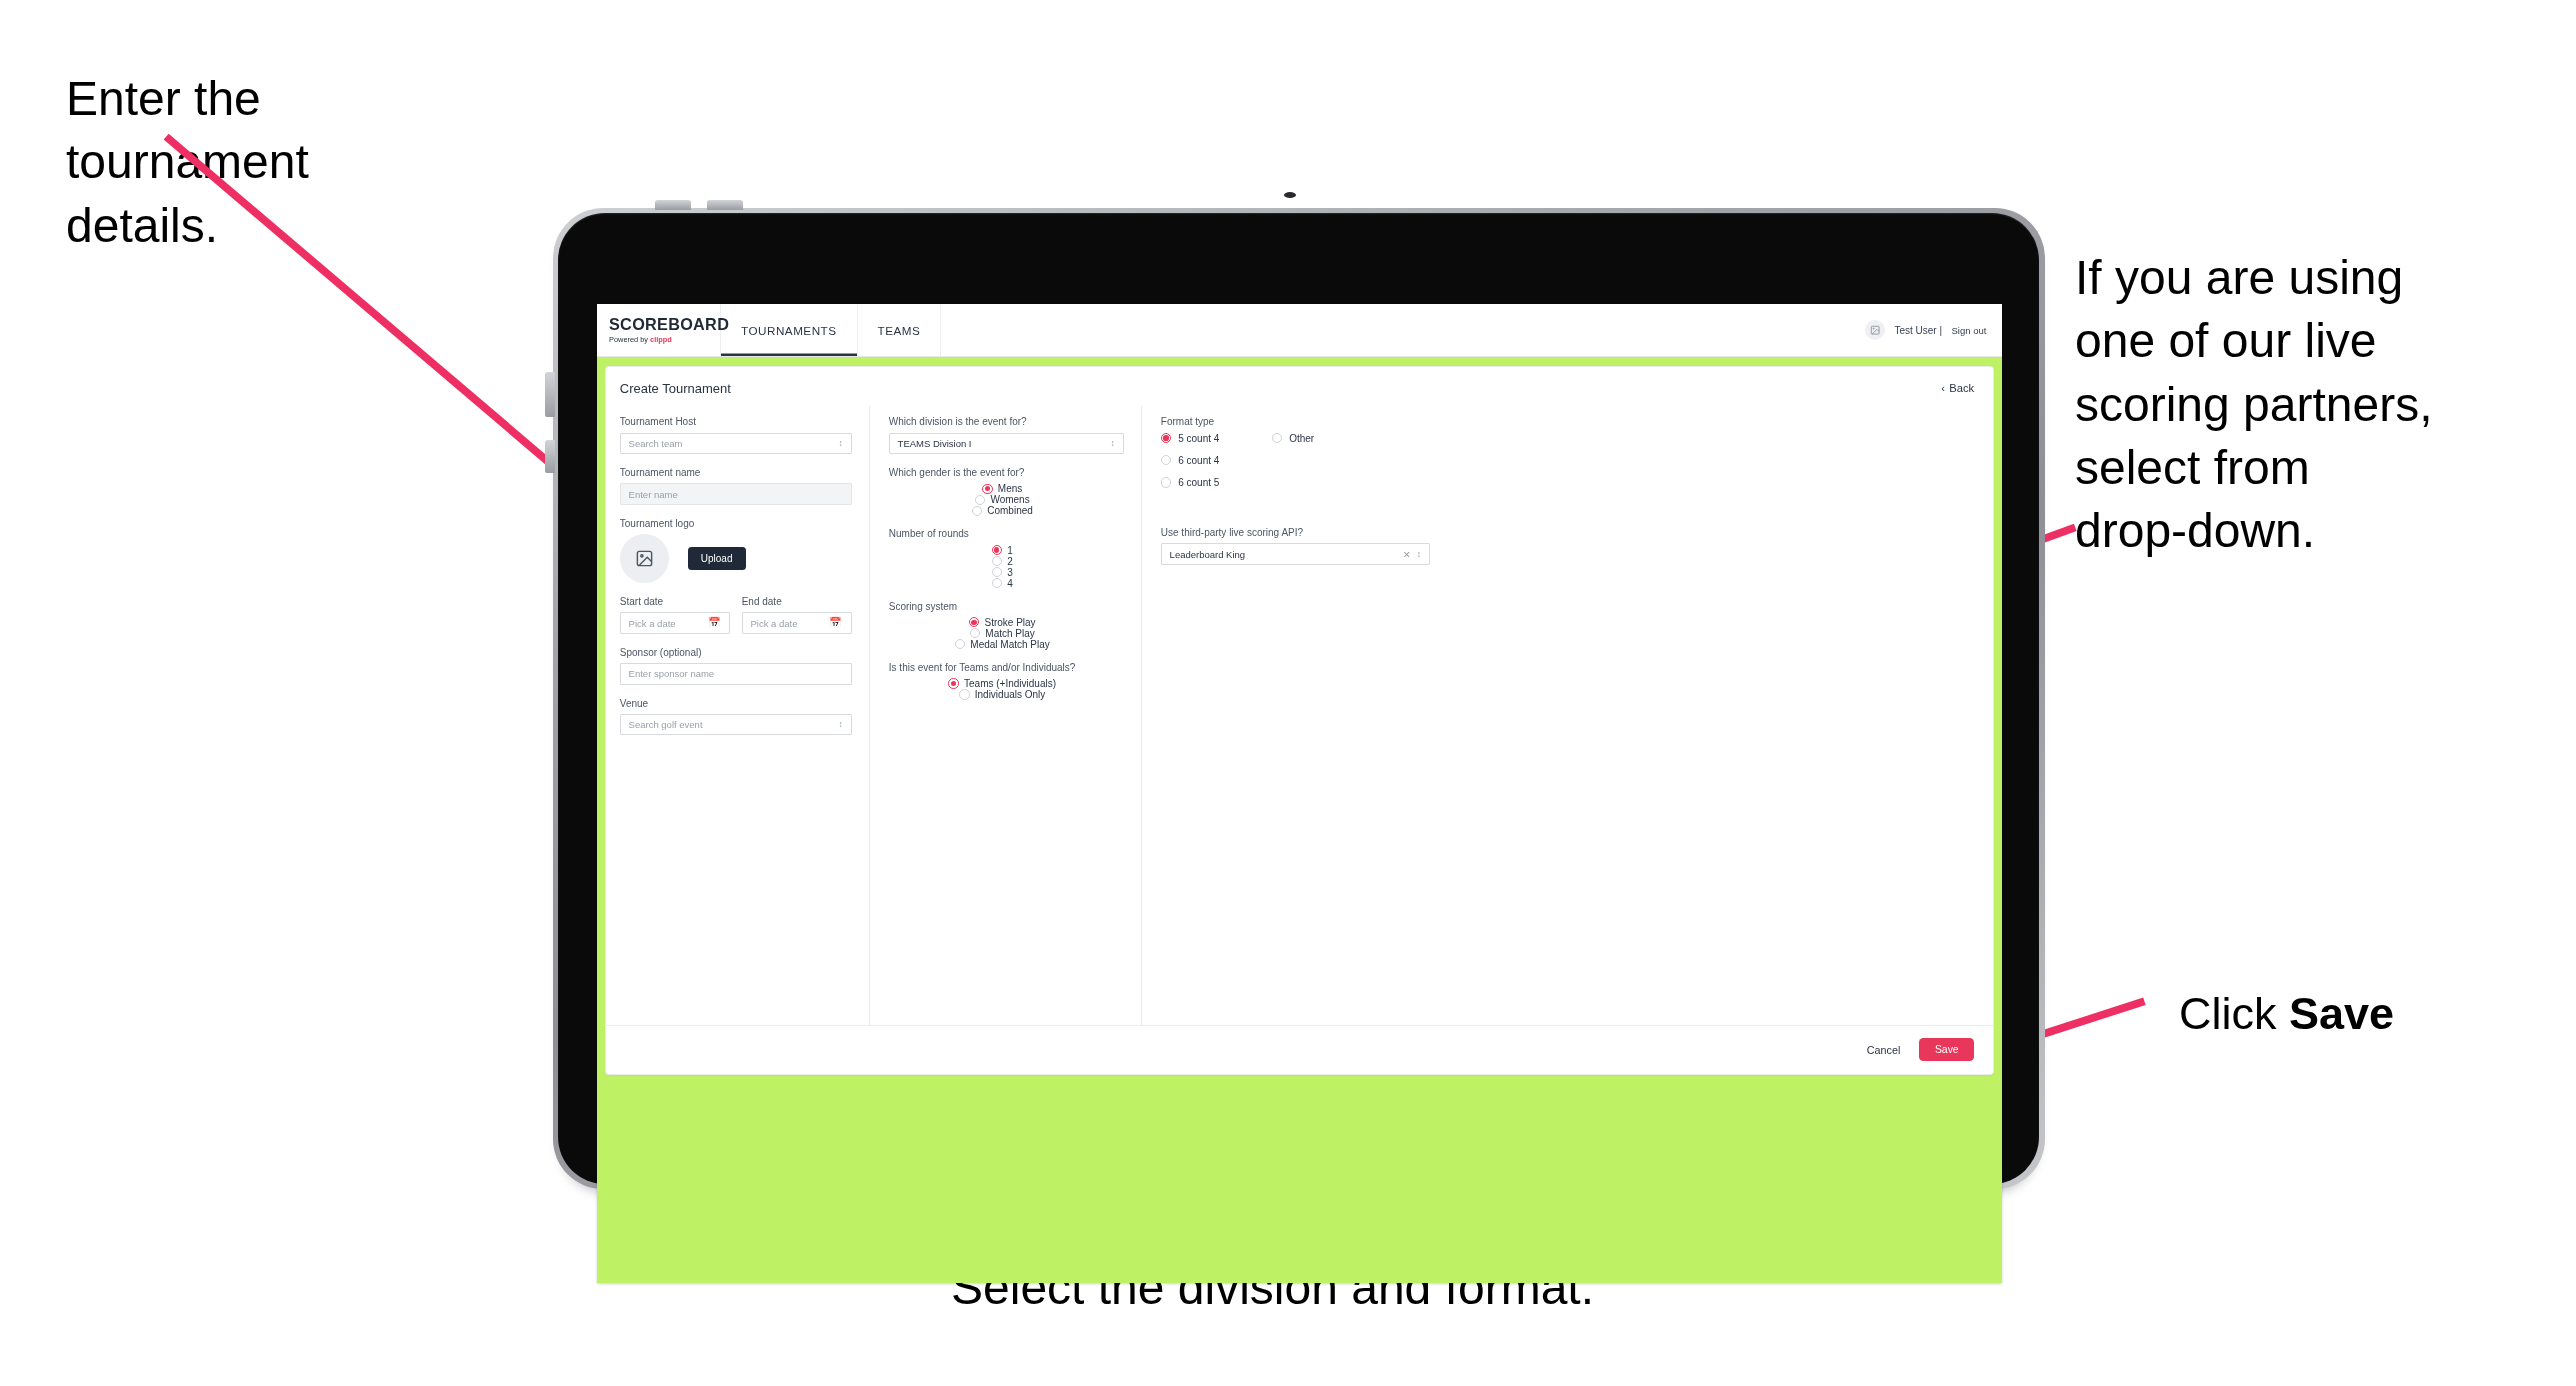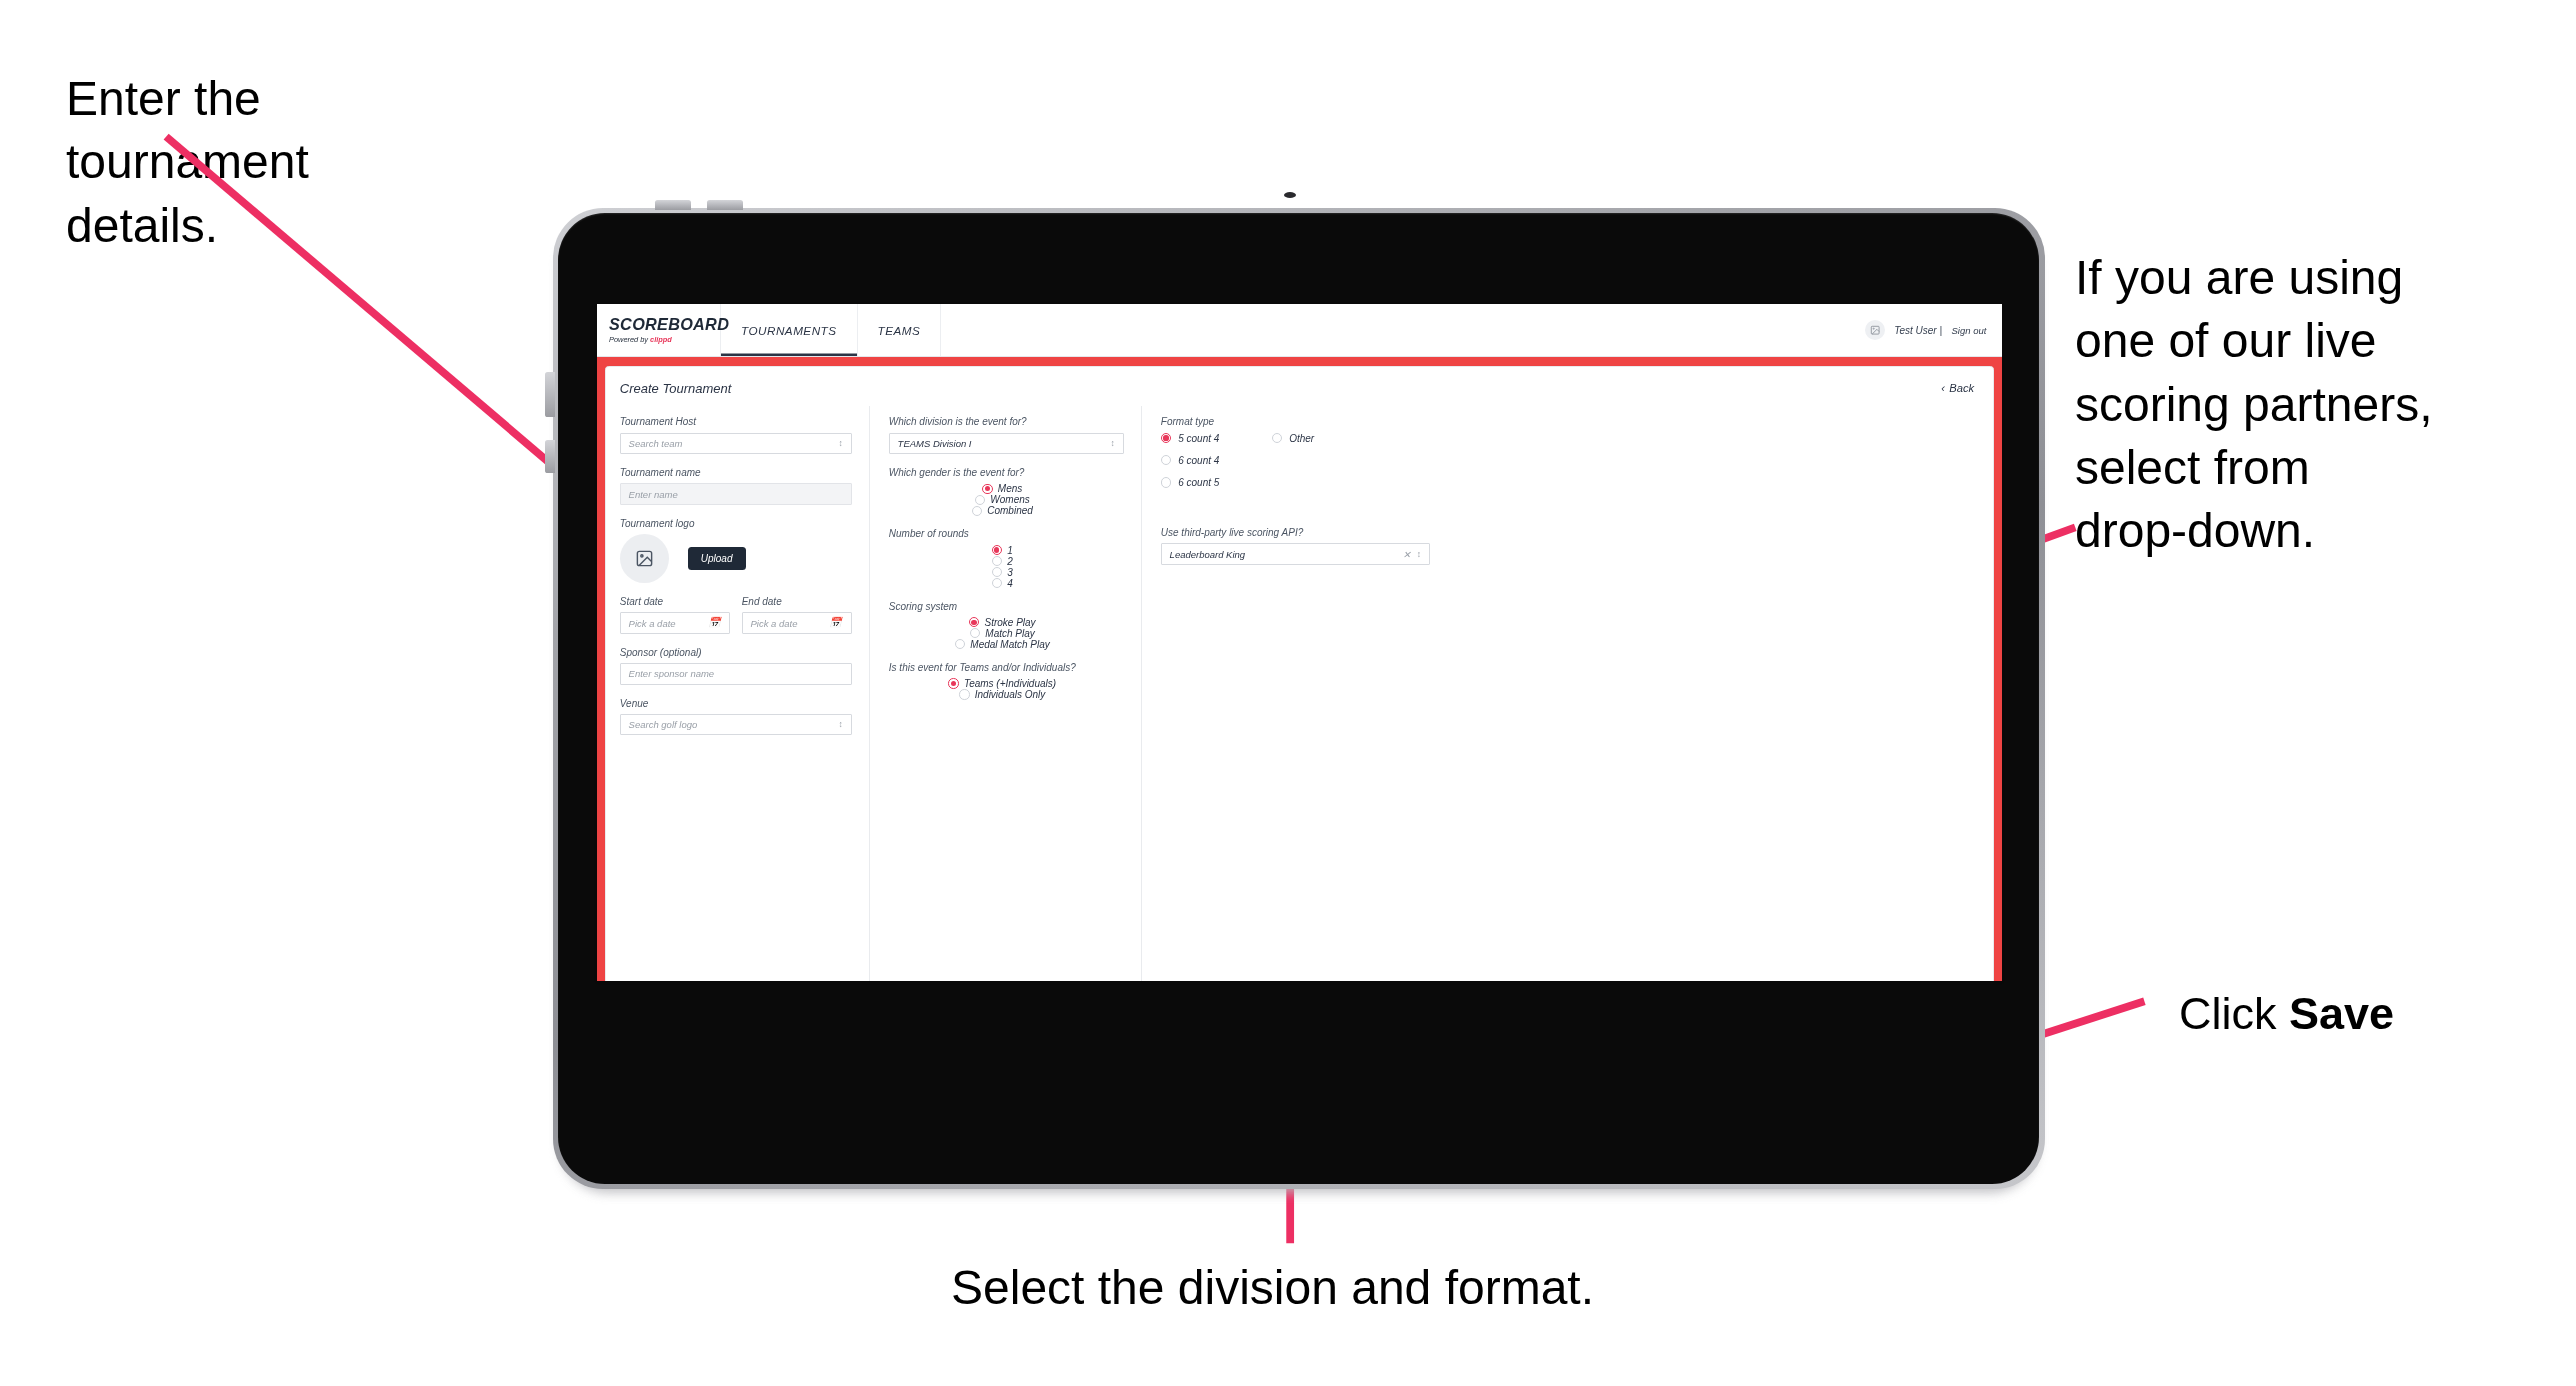--- a/index.html
+++ b/index.html
@@ -90,25 +90,24 @@
   #dot-d { left: 57px; top: 664px; width: 28px; height: 19px; }
   #dot-e { left: 57px; top: 707px; width: 28px; height: 19px; }
   #cam-top { left: 731px; top: -15.6px; width: 12px; height: 6px; background:#2a2a2e; border-radius:50%;}
 
   
   #screen {
     position: absolute;
     left: 597px;
     top: 304px;
     width: 1405px;
-    height: 677px;
-    background: #ef4444;
+    height: 979px;
+    background: #bef264;
     overflow: hidden;
     box-shadow: 0 0.9px 2.6px rgba(0,0,0,.18);
-    font-style: italic;
   }
 
   
   #navbar {
     height: 52px;
     display: flex;
     align-items: stretch;
     background: #fff;
     border-bottom: 1.7px solid #e5e7eb;
     position: relative;
@@ -451,21 +450,21 @@
         <div class="field-block">
           <div class="field-label">Sponsor (optional)</div>
           <div class="inp">
             <span>Enter sponsor name</span>
           </div>
         </div>
 
         <div class="field-block">
           <div class="field-label">Venue</div>
           <div class="inp">
-            <span>Search golf logo</span>
+            <span>Search golf event</span>
             <span class="spin">↕</span>
           </div>
         </div>
       </div>
 
       <div class="col" id="col-mid">
 
         <div class="field-block">
           <div class="field-label">Which division is the event for?</div>
           <div class="inp filled">

